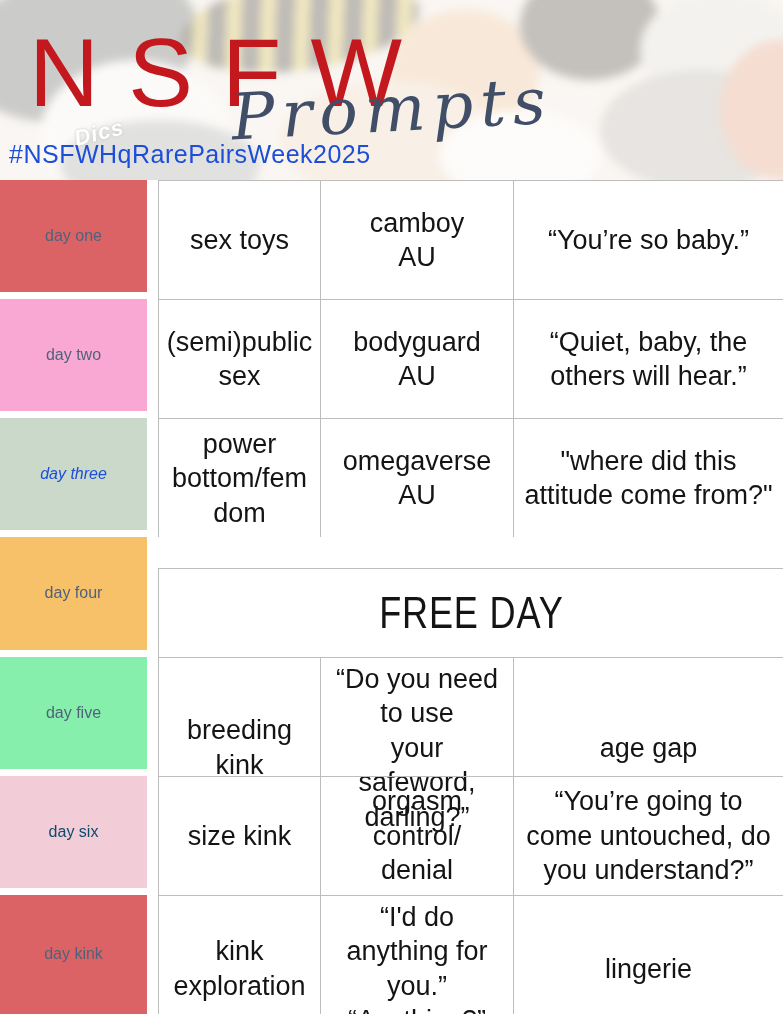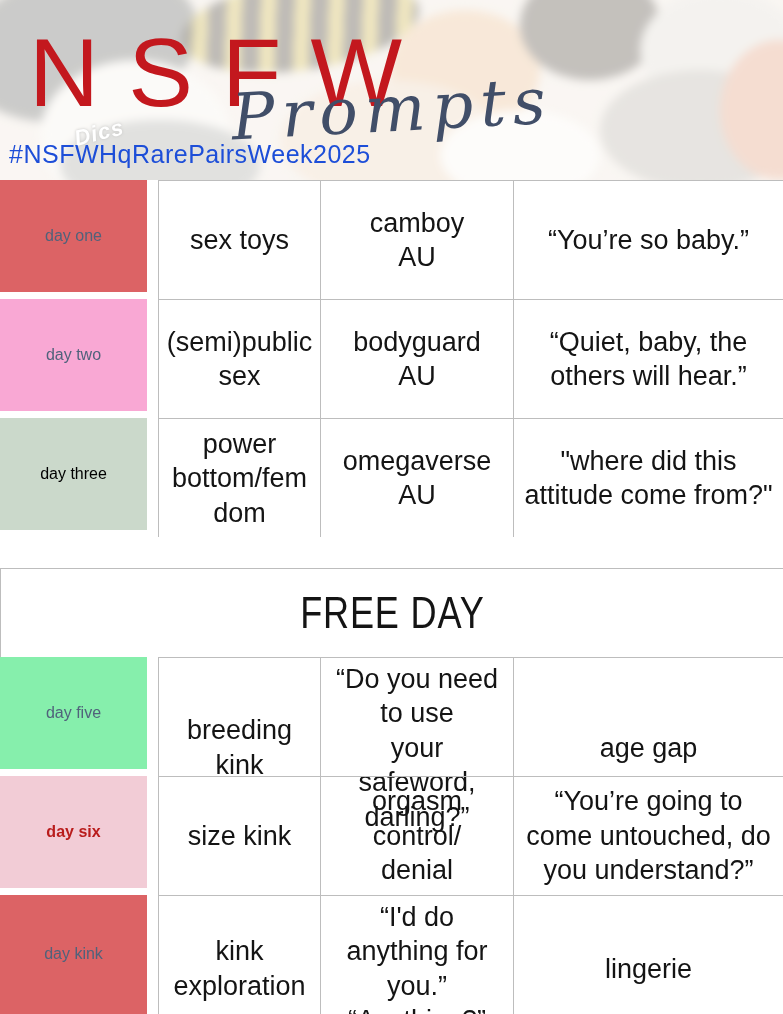--- a/index.html
+++ b/index.html
@@ -115,54 +115,55 @@
         <div class="cell">(semi)public
 sex</div>
         <div class="cell">bodyguard
 AU</div>
         <div class="cell">“Quiet, baby, the
 others will hear.”</div>
       </div>
     </div>
 
     <div class="row">
-      <div class="day-label" style="background-color: rgb(203, 217, 203); color: #000000;">day three</div>
+      <div class="day-label" style="background-color: rgb(203, 217, 203); color: #1d4ed8; font-style: italic;">day three</div>
       <div class="cells">
         <div class="cell">power
 bottom/fem
 dom</div>
         <div class="cell">omegaverse
 AU</div>
         <div class="cell">"where did this
 attitude come from?"</div>
       </div>
     </div>
 
     <div class="row">
+      <div class="day-label" style="background-color: rgb(247, 193, 105); color: rgb(80, 98, 123);">day four</div>
       <div class="cells span">
         <div class="cell">
           <span class="free-day">FREE DAY</span>
         </div>
       </div>
     </div>
 
     <div class="row">
       <div class="day-label" style="background-color: #86efac; color: rgb(80, 98, 123);">day five</div>
       <div class="cells">
         <div class="cell">breeding
 kink</div>
         <div class="cell">“Do you need to use
 your safeword,
 darling?”</div>
         <div class="cell">age gap</div>
       </div>
     </div>
 
     <div class="row">
-      <div class="day-label" style="background-color: rgb(242, 204, 214); color: #b91c1c; font-weight: bold;">day six</div>
+      <div class="day-label" style="background-color: rgb(242, 204, 214); color: #0c4a6e;">day six</div>
       <div class="cells">
         <div class="cell">size kink</div>
         <div class="cell">orgasm
 control/
 denial</div>
         <div class="cell">“You’re going to
 come untouched, do
 you understand?”</div>
       </div>
     </div>

